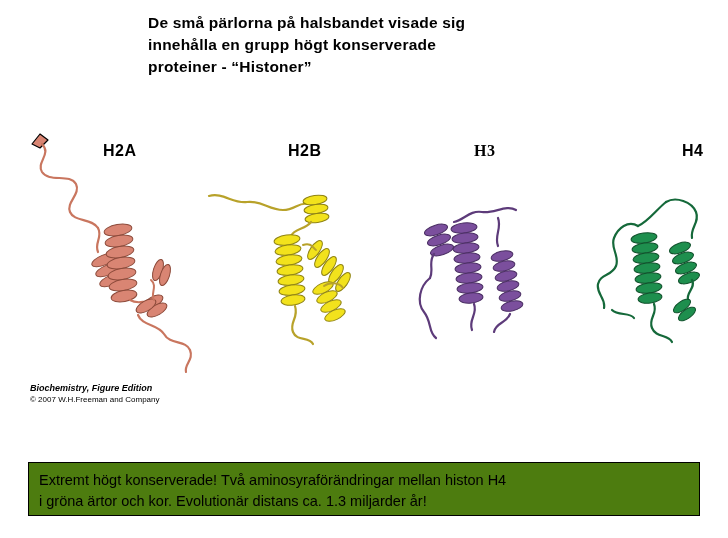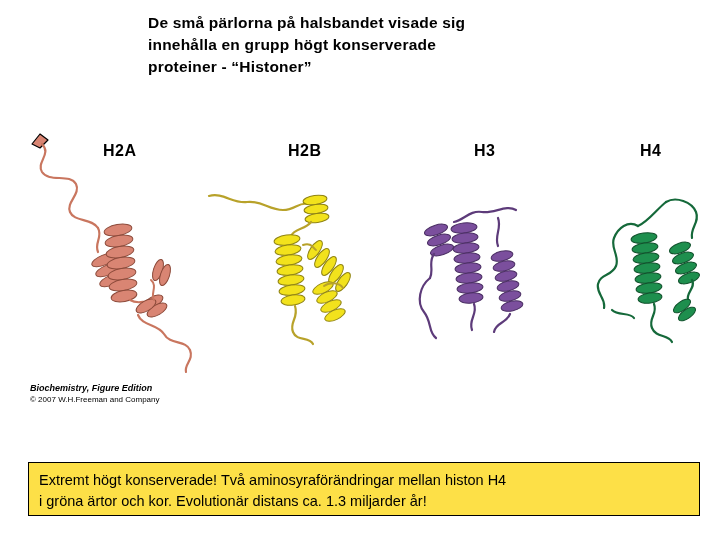--- a/index.html
+++ b/index.html
@@ -42,22 +42,22 @@
   }
   .hist-label {
     position: absolute;
     font-size: 16px;
     font-weight: bold;
     color: #000000;
     letter-spacing: 0.5px;
   }
   .lbl-h2a { left: 103px; }
   .lbl-h2b { left: 288px; }
-  .lbl-h3  { left: 474px; }
-  .lbl-h4  { left: 640px; text-align: center; }
+  .lbl-h3  { left: 474px; font-family: Liberation Serif, serif; }
+  .lbl-h4  { left: 682px; text-align: center; }
 
   .fig-area {
     position: absolute;
     left: 18px;
     top: 110px;
     width: 700px;
     height: 270px;
   }
   .mol {
     position: absolute;
@@ -89,21 +89,21 @@
   }
 
   .bottom-box {
     position: absolute;
     left: 28px;
     top: 462px;
     width: 672px;
     height: 54px;
     border: 1px solid #000000;
     box-sizing: border-box;
-    background: #fde047;
+    background: #4d7c0f;
   }
   .bottom-text {
     position: absolute;
     left: 10px;
     top: 7px;
     width: 652px;
     font-size: 14.5px;
     color: #000000;
     line-height: 1.45;
     white-space: pre-line;

